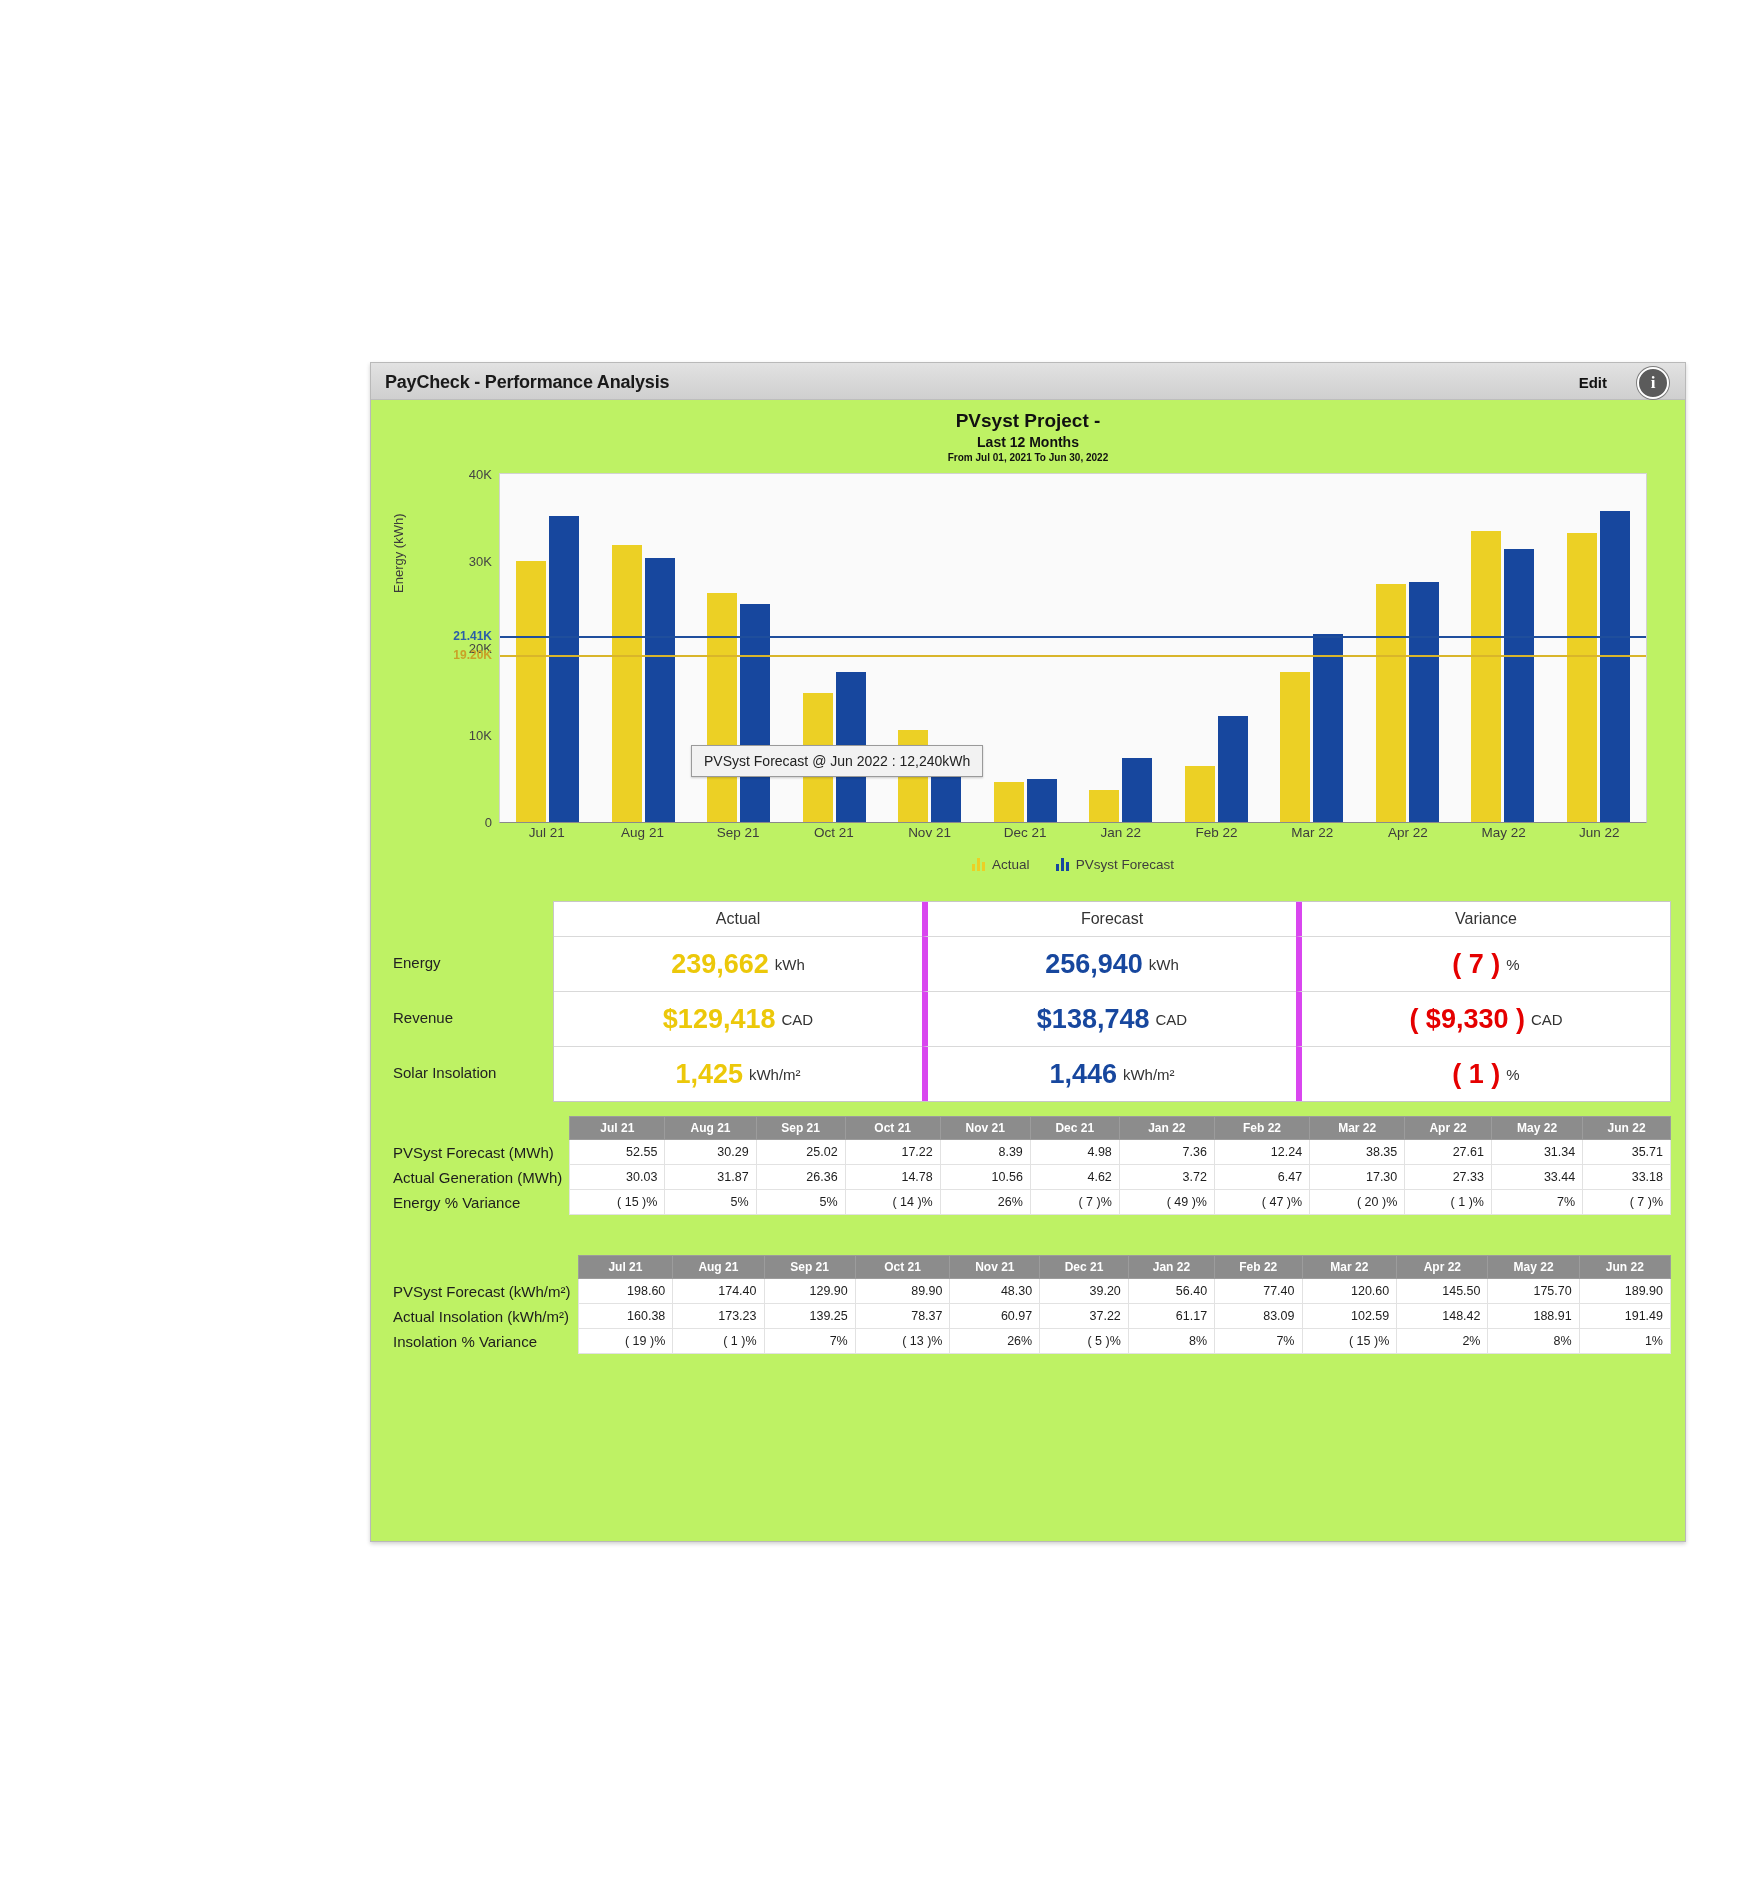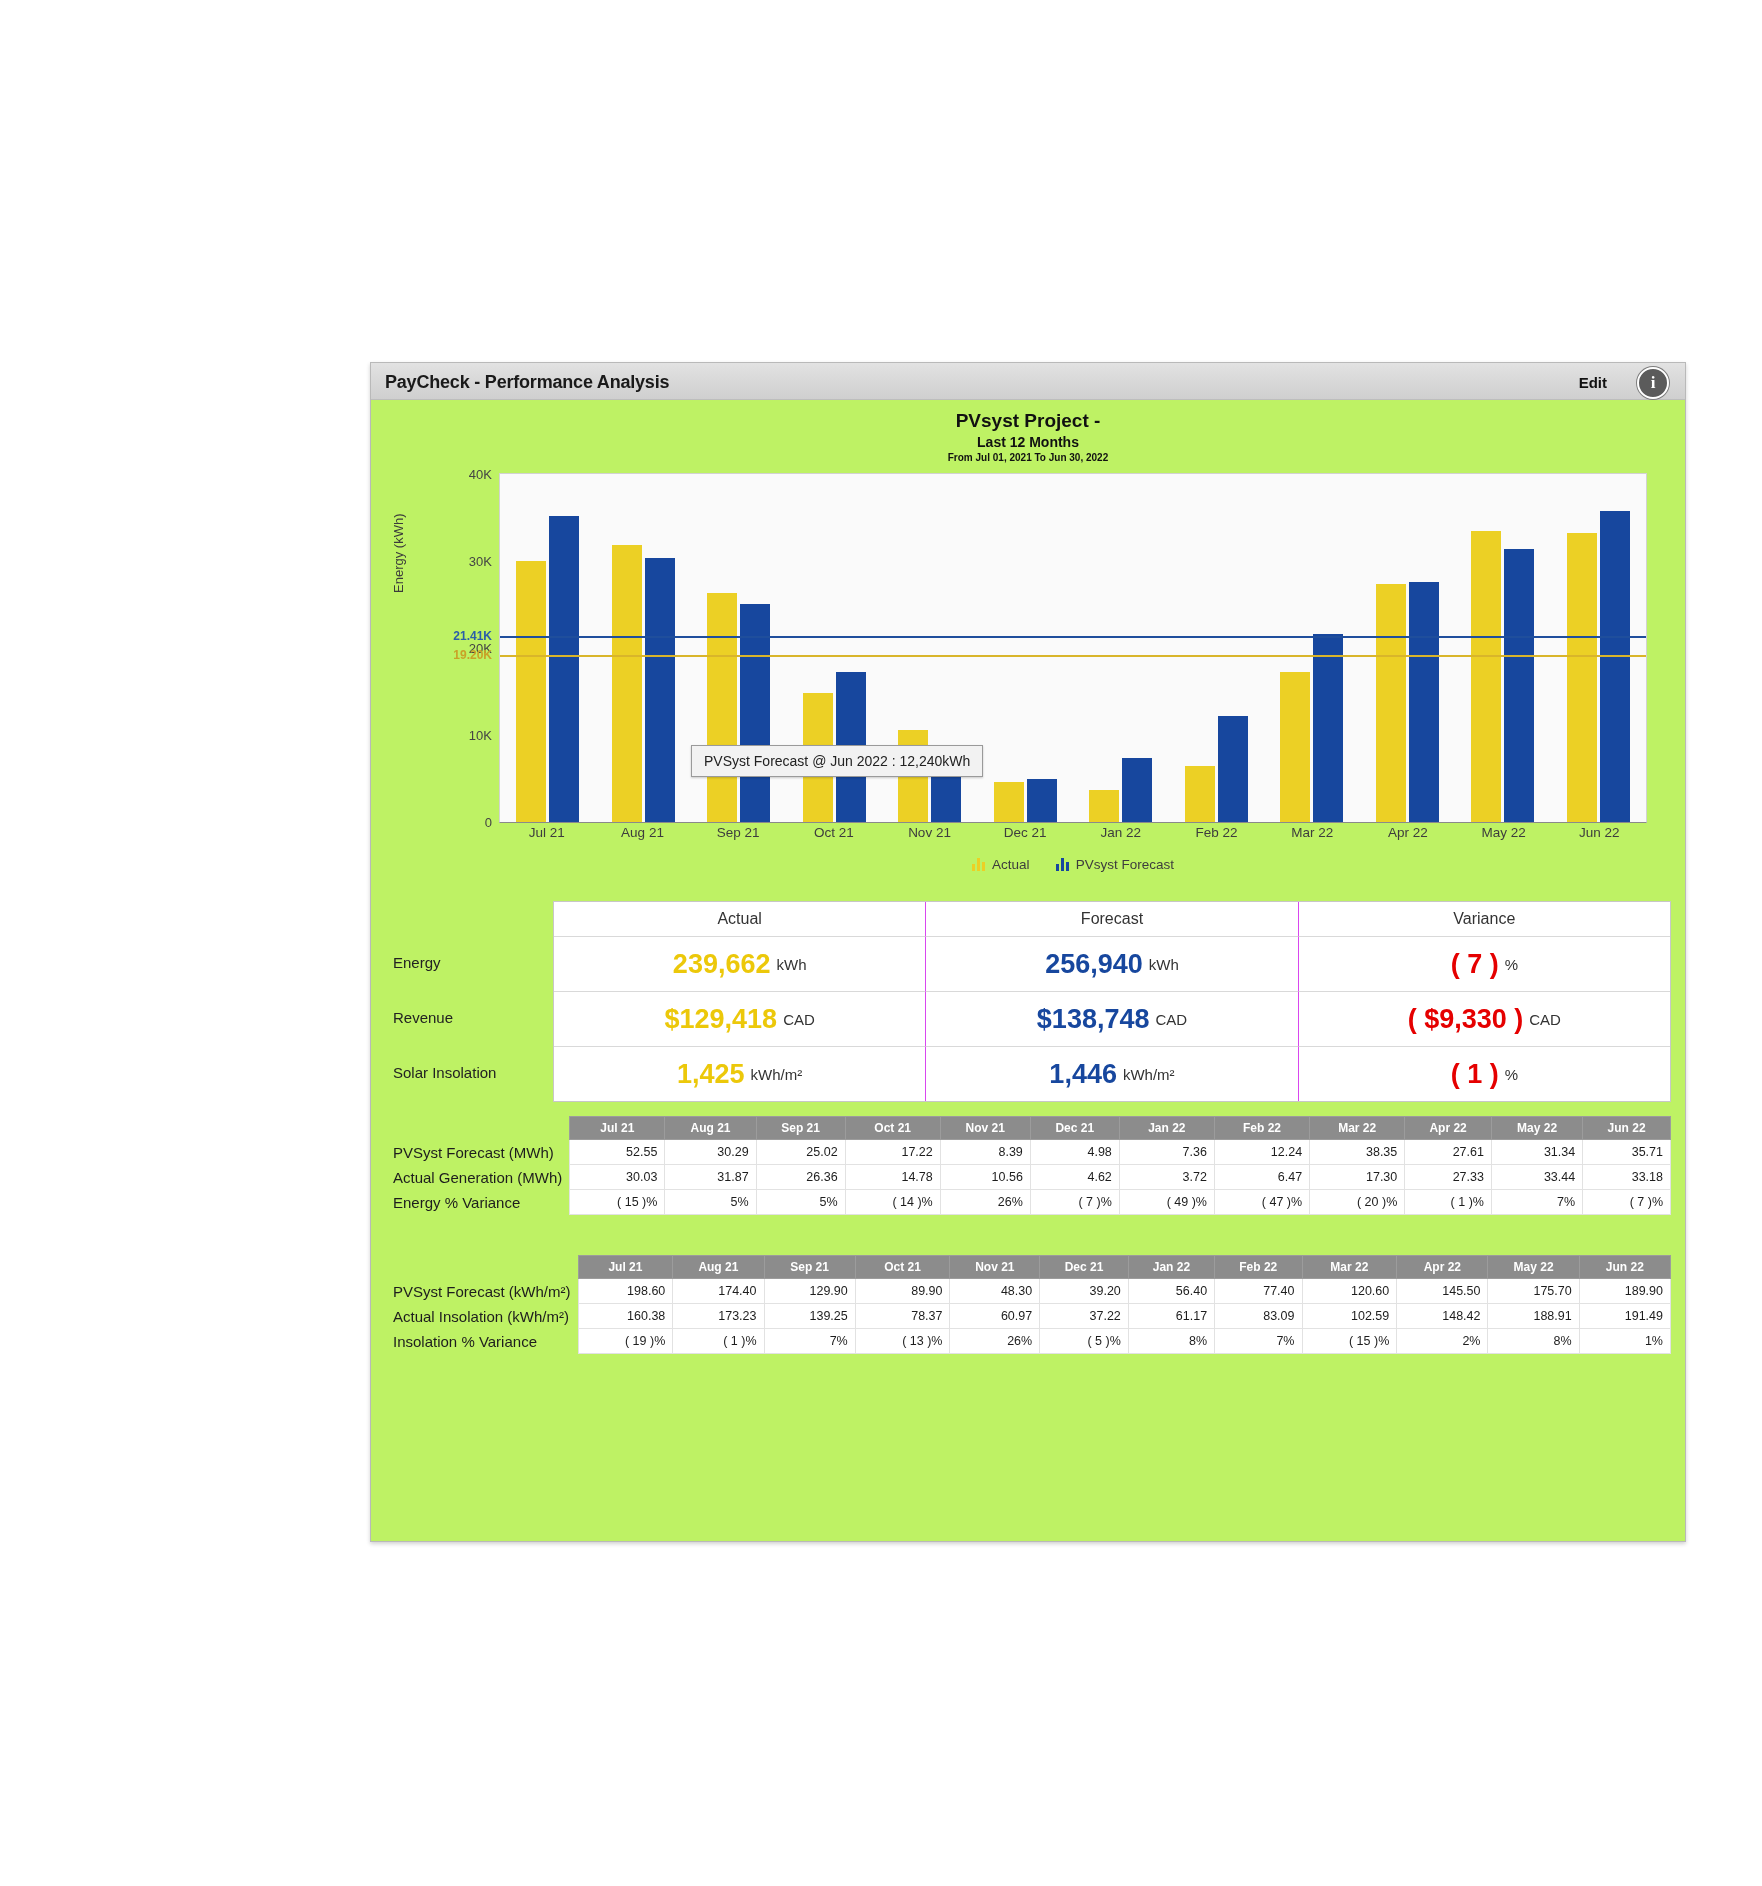--- a/index.html
+++ b/index.html
@@ -218,21 +218,21 @@
     background: #fff;
   }
   .srow { display: flex; }
   .srow + .srow .scell { border-top: 1px solid #d9d9d9; }
   .scell {
     flex: 1 1 0;
     height: 54px;
     display: flex;
     align-items: center;
     justify-content: center;
-    border-left: 1px solid #d946ef;
+    border-left: 6px solid #d946ef;
     gap: 6px;
   }
   .scell:first-child { border-left: none; }
   .scell .big { font-size: 27px; font-weight: bold; }
   .scell .unit { font-size: 15px; color: #333; }
   .scell.head { height: 34px; font-size: 16px; color: #333; }
   .v-gold { color: #ecc80a; }
   .v-blue { color: #17479e; }
   .v-red { color: #e50000; }
   

